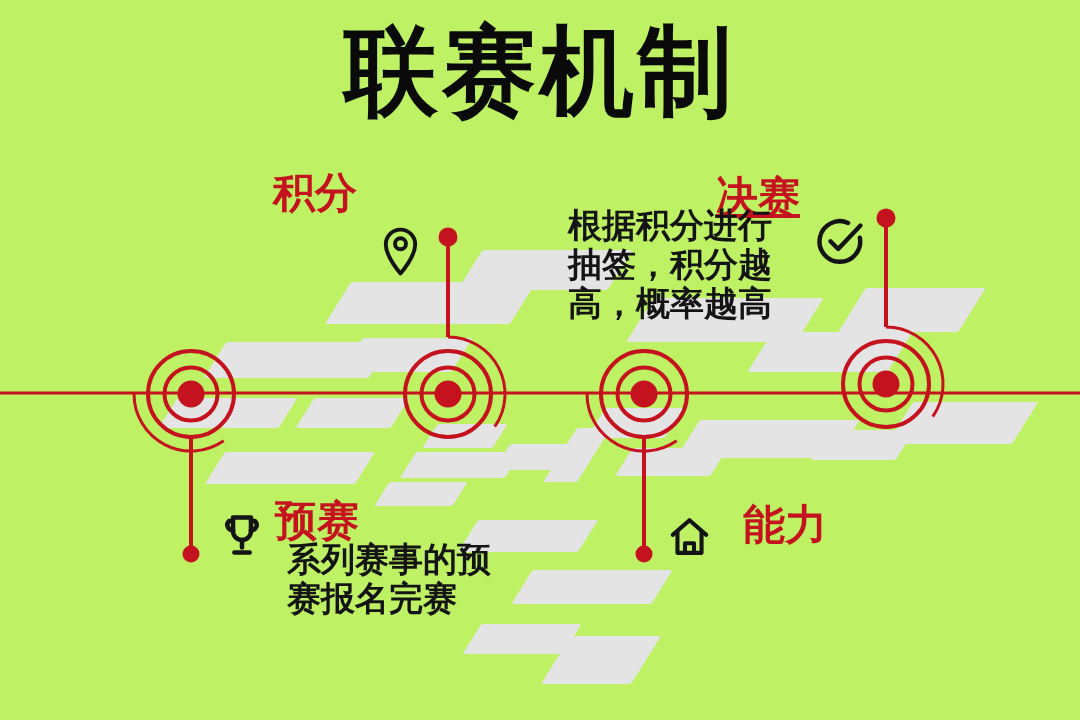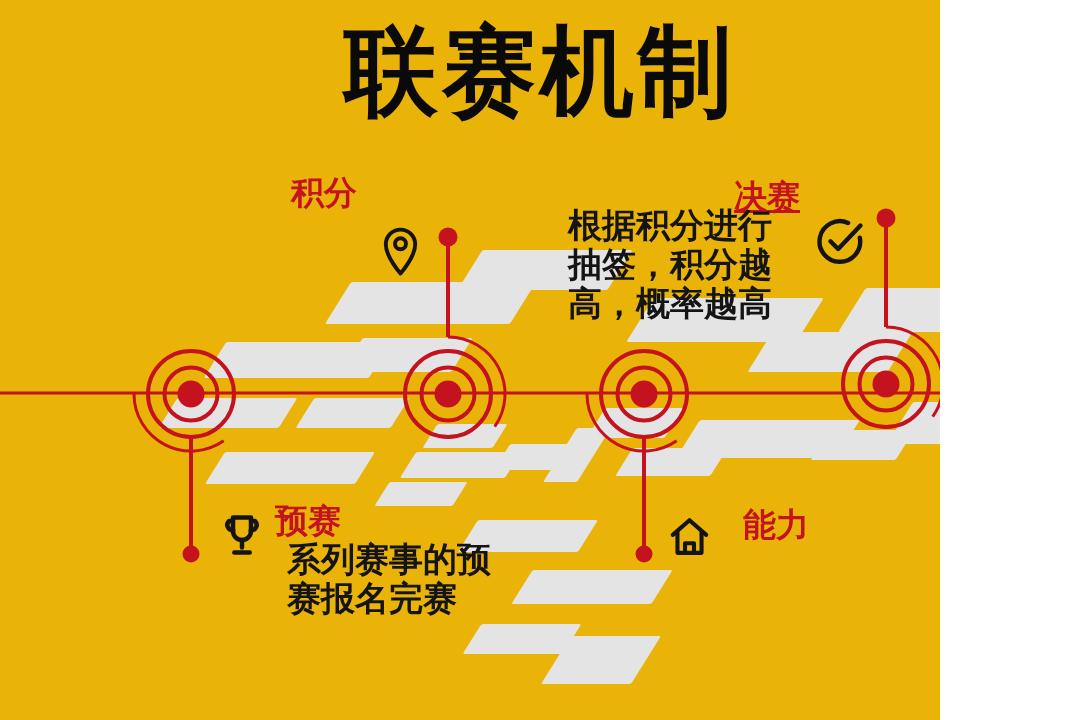--- a/index.html
+++ b/index.html
@@ -4,22 +4,22 @@
 <style>
   :root{
     --accent-red:#c5121f;
     --text-black:#141414;
     --watermark-gray:#e4e4e4;
   }
   *{margin:0;padding:0;box-sizing:border-box;}
   html,body{background:#ffffff;}
   .stage{
     position:relative;
-    width:940px;height:720px;
-    background:#eab308;
+    width:1080px;height:720px;
+    background:#bef264;
     overflow:hidden;
     font-family:"Liberation Sans","DejaVu Sans",sans-serif;
   }
   
   .wm{
     position:absolute;
     background:var(--watermark-gray);
     transform:skewX(-32deg);
     border-radius:2px;
   }
@@ -35,21 +35,21 @@
     transform:scaleY(1.04);
     transform-origin:top center;
   }
   
   .timeline-svg{position:absolute;left:0;top:0;}
   .red-stroke{stroke:var(--accent-red);fill:none;}
   .red-fill{fill:var(--accent-red);}
   
   .section-label{
     position:absolute;
-    font-size:33px;
+    font-size:42px;
     font-weight:900;
     color:var(--accent-red);
     line-height:38px;
     white-space:pre-line;
   }
   .section-body{
     position:absolute;
     font-size:34px;
     font-weight:900;
     color:var(--text-black);

